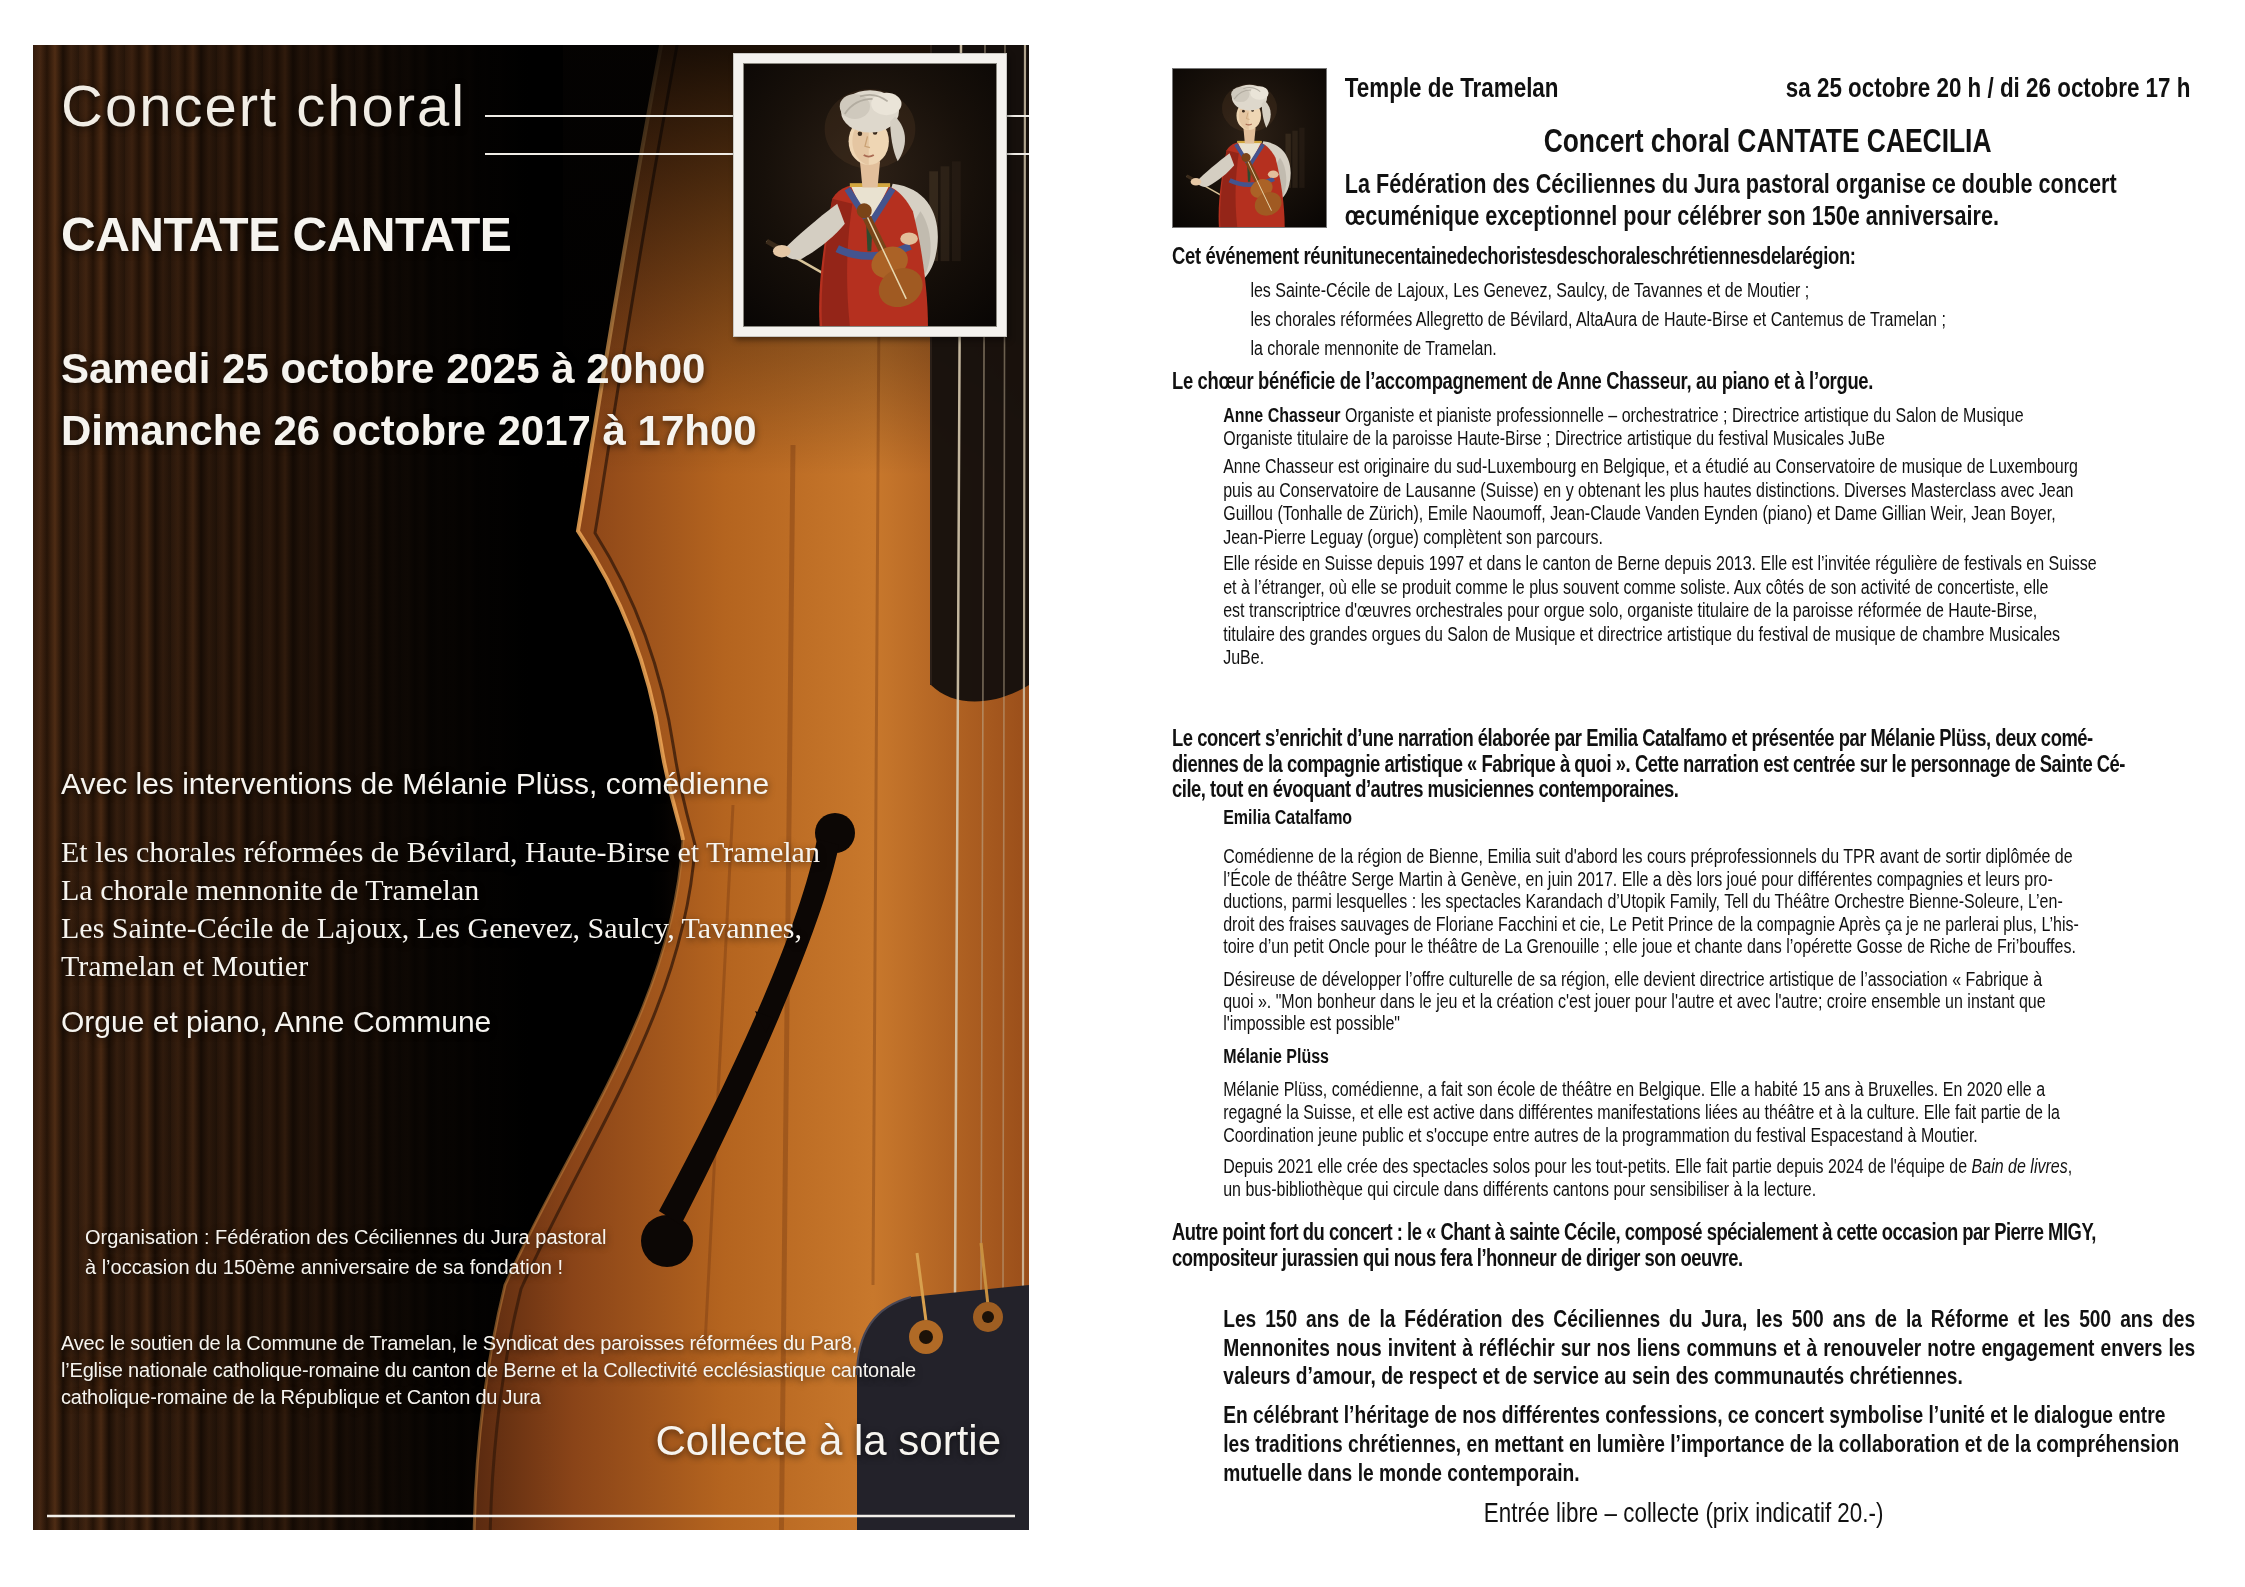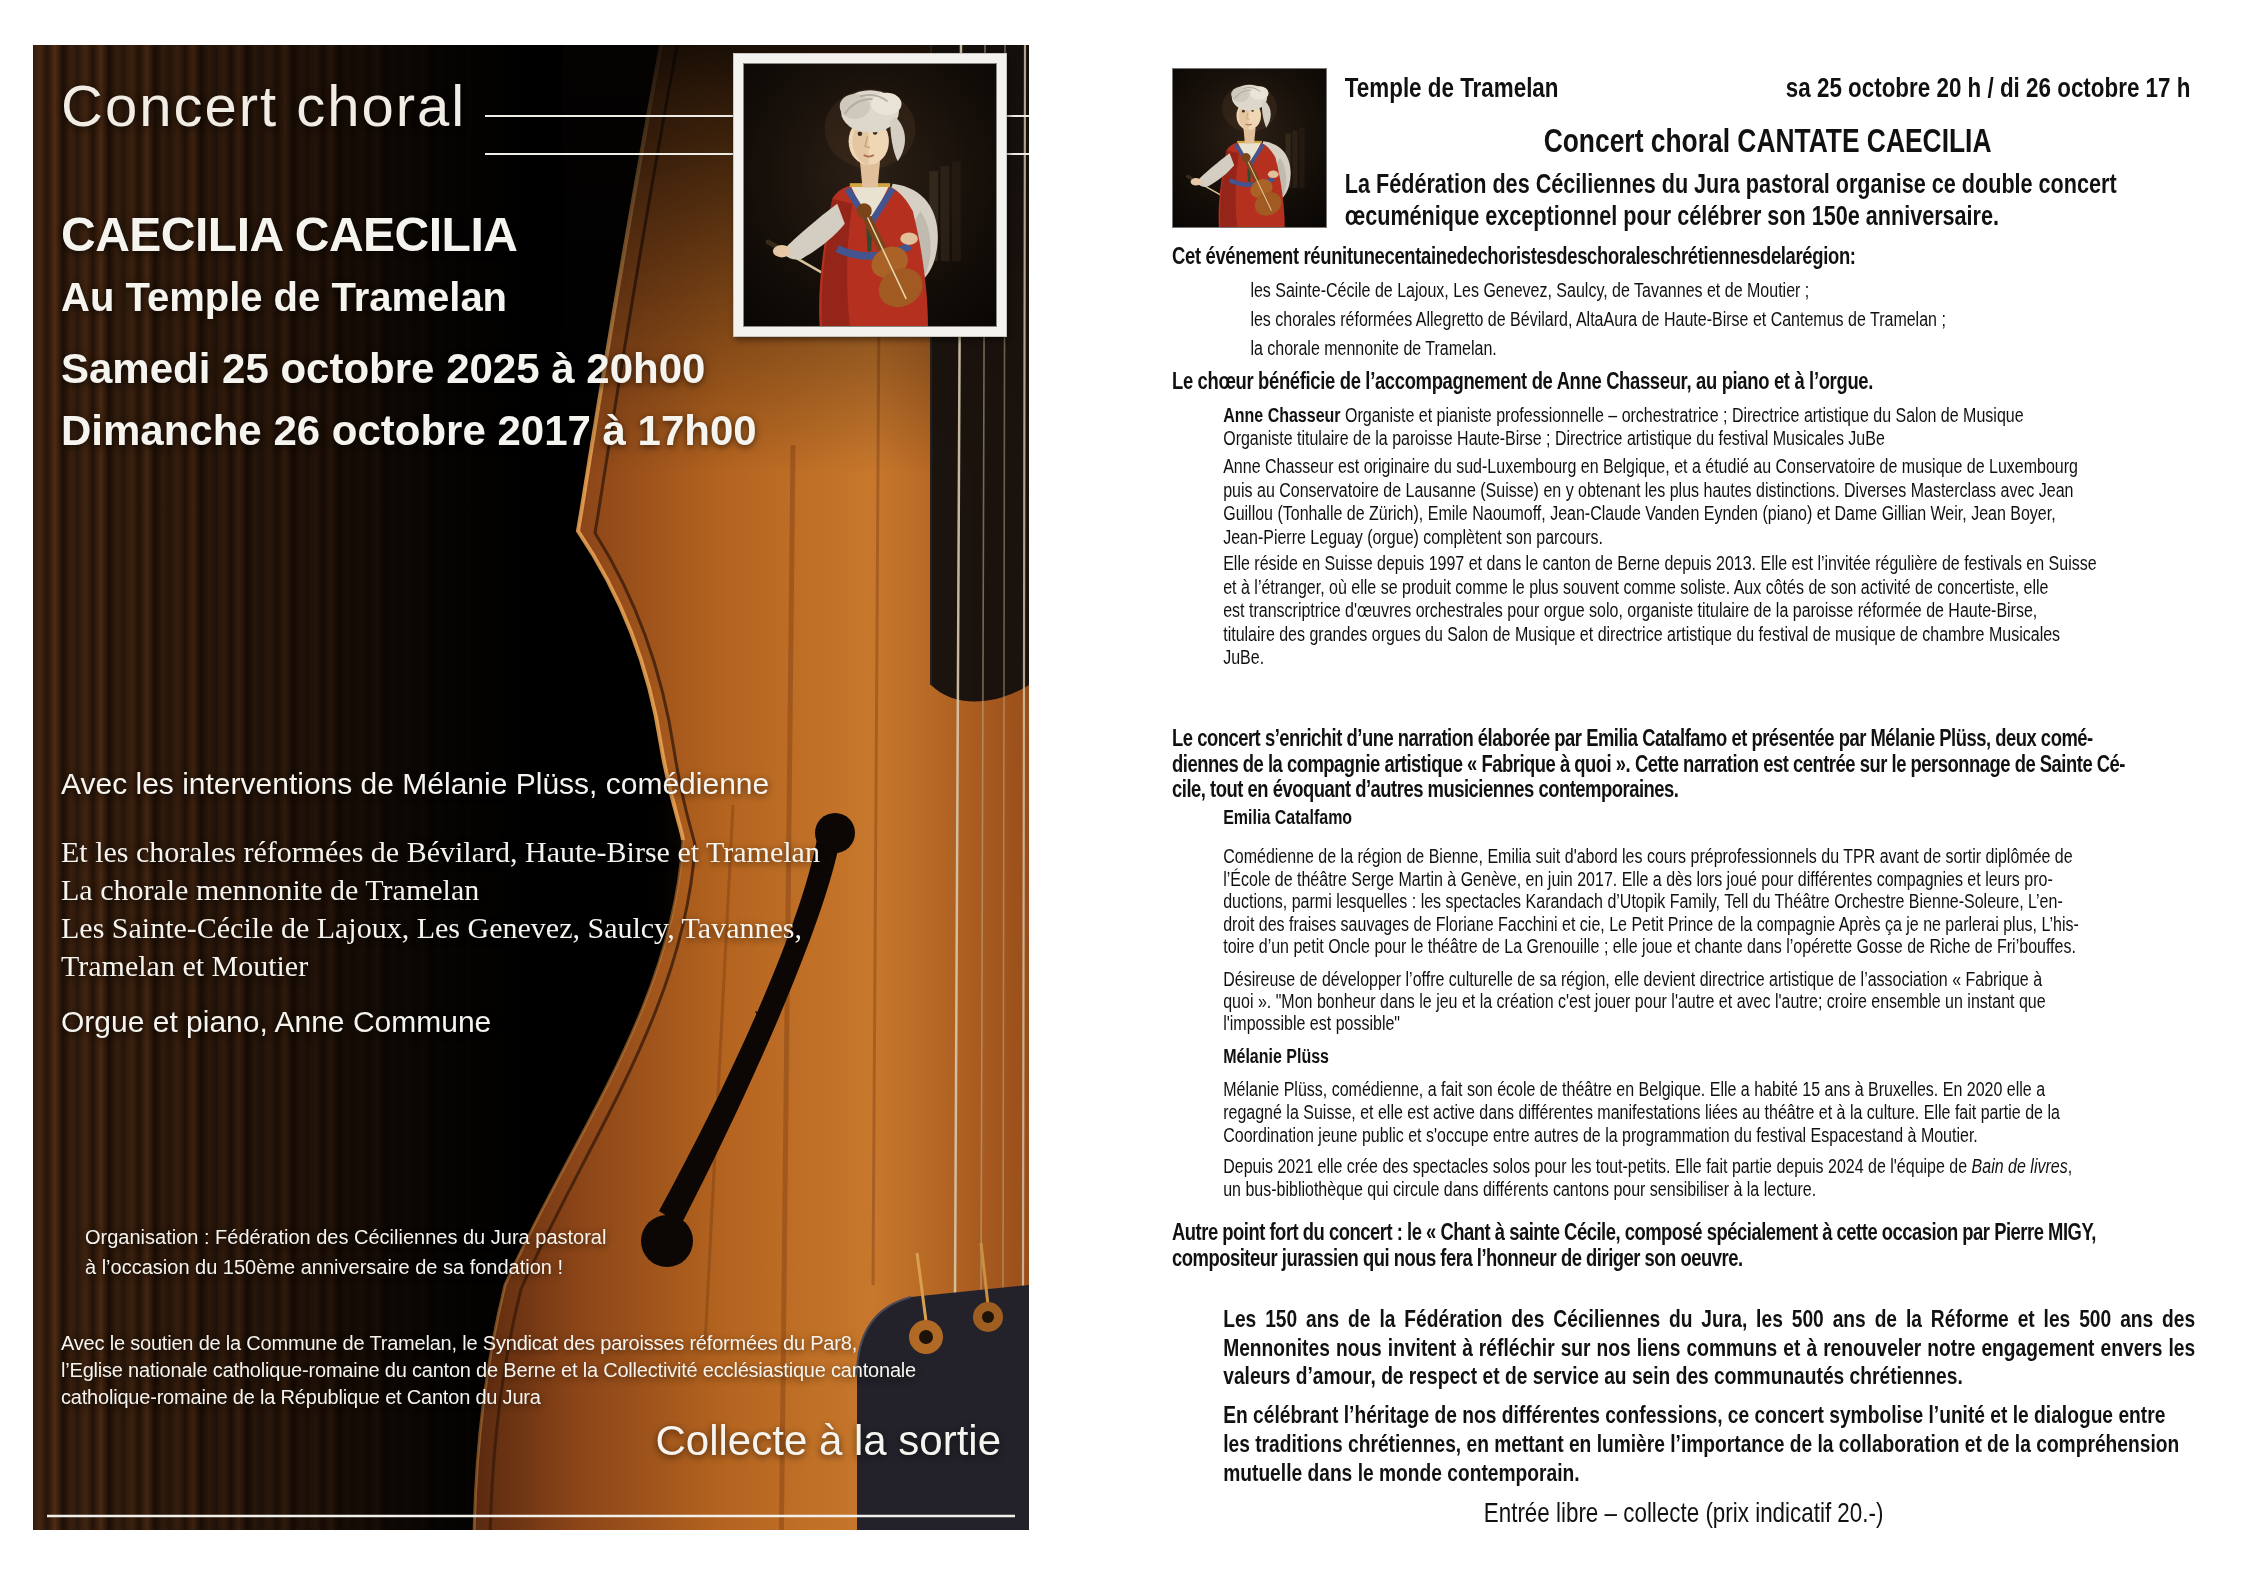--- a/index.html
+++ b/index.html
@@ -193,22 +193,21 @@
 
     <div class="paint-frame">
       <div class="inner">
           <svg viewBox="0 0 200 210" preserveAspectRatio="none">
             <use href="#cecilia"></use>
           </svg>
         </div>
     </div>
 
     <div class="ptxt p-light">Concert choral</div>
-    <div class="ptxt p-cantate">CAECILIA CAECILIA</div>
-    <div class="ptxt p-venue">Au Temple de Tramelan</div>
+    <div class="ptxt p-cantate">CANTATE CANTATE</div>
     <div class="ptxt p-date1">Samedi 25 octobre 2025 à 20h00</div>
     <div class="ptxt p-date2">Dimanche 26 octobre 2017 à 17h00</div>
     <div class="ptxt p-interv">Avec les interventions de Mélanie Plüss, comédienne</div>
     <div class="ptxt p-chor pre">Et les chorales réformées de Bévilard, Haute-Birse et Tramelan
 La chorale mennonite de Tramelan
 Les Sainte-Cécile de Lajoux, Les Genevez, Saulcy, Tavannes,
 Tramelan et Moutier</div>
     <div class="ptxt p-orgue">Orgue et piano, Anne Commune</div>
     <div class="ptxt p-org pre">Organisation : Fédération des Céciliennes du Jura pastoral
 à l’occasion du 150ème anniversaire de sa fondation !</div>

